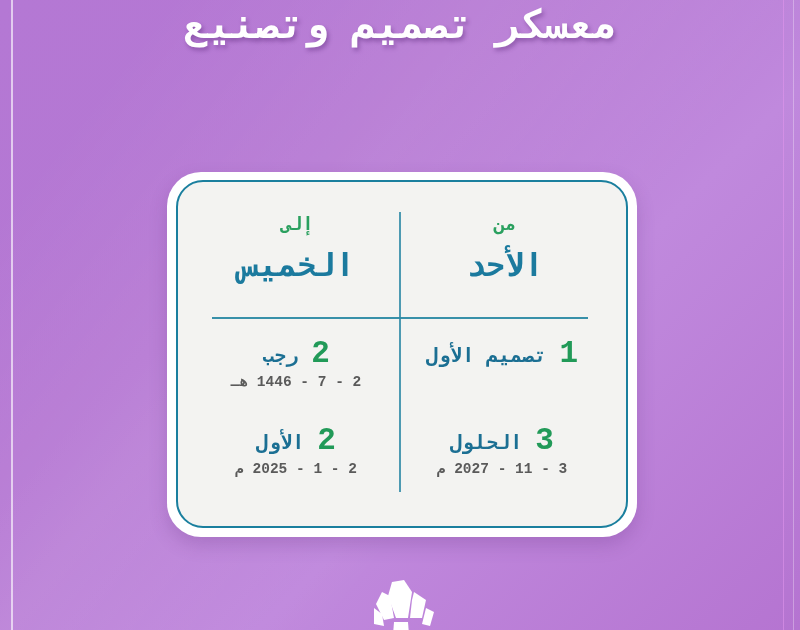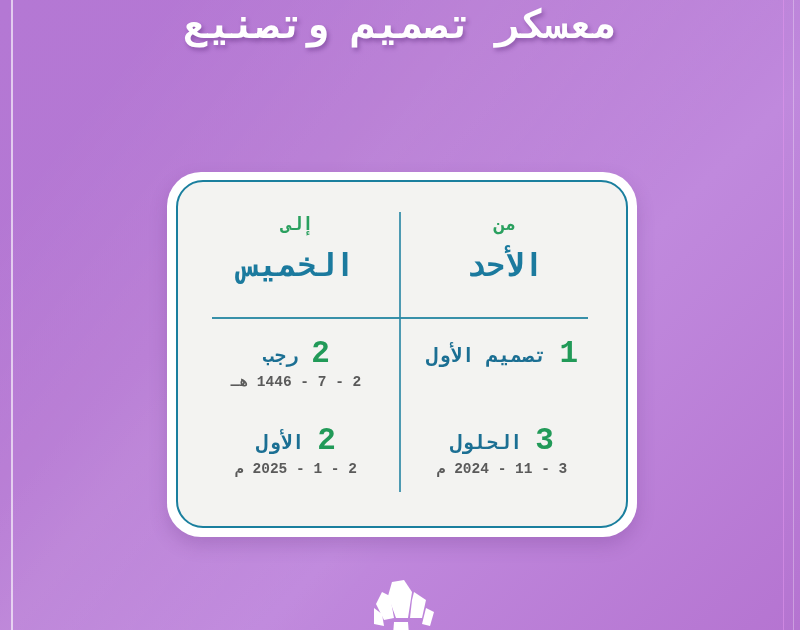--- a/index.html
+++ b/index.html
@@ -216,21 +216,21 @@
       <span class="dc-month">رجب</span>
     </div>
     <div class="dc-sub">2 - 7 - 1446 هـ</div>
   </div>
 
   <div class="date-cell dc-g-from">
     <div class="dc-main">
       <span class="dc-num">3</span>
       <span class="dc-month">الحلول</span>
     </div>
-    <div class="dc-sub">3 - 11 - 2024 م</div>
+    <div class="dc-sub">3 - 11 - 2027 م</div>
   </div>
 
   <div class="date-cell dc-g-to">
     <div class="dc-main">
       <span class="dc-num">2</span>
       <span class="dc-month">الأول</span>
     </div>
     <div class="dc-sub">2 - 1 - 2025 م</div>
   </div>
 

